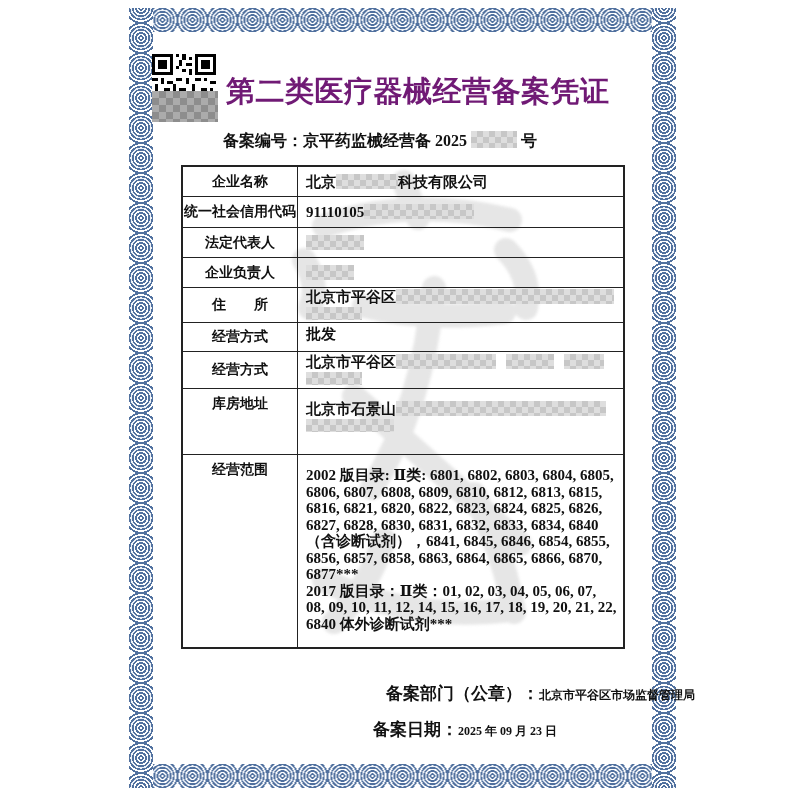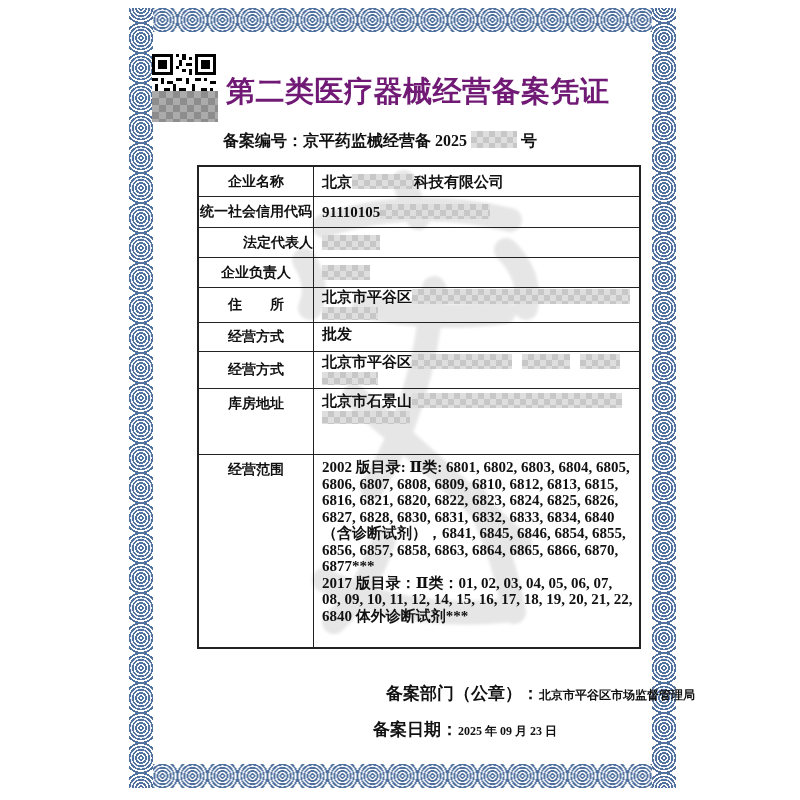--- a/index.html
+++ b/index.html
@@ -44,26 +44,26 @@
 
   
   .mz{display:inline-block;height:15px;vertical-align:-2px;
     background:repeating-conic-gradient(#c7c7c7 0% 25%,#dedede 0% 50%) 0 0/12px 12px;}
   .mz.s{height:13px;}
 
   
   table.cert{position:absolute;left:181px;top:165px;z-index:4;border-collapse:collapse;
     table-layout:fixed;width:444px;background:transparent;}
   table.cert td{border:1px solid #222;font-weight:bold;}
-  table.cert{border:2px solid #222;margin-left:16px;}
+  table.cert{border:2px solid #222;}
   td.lab{width:114px;text-align:center;font-size:14px;white-space:nowrap;padding:0;vertical-align:middle;}
   td.val{font-size:15px;padding:1px 6px 1px 8px;vertical-align:middle;line-height:16px;}
   tr.vtop td{vertical-align:top;}
   tr.vtop td.lab{padding-top:6px;}
-  tr.vtop td.val{padding-top:4px;}
+  tr.vtop td.val{padding-top:12px;}
   td.scopeval{font-size:15px;line-height:16.5px;letter-spacing:0;}
   .gap{display:inline-block;width:10px;}
 
   
   .dept-line{position:absolute;left:386px;top:682px;z-index:4;font-size:17px;font-weight:bold;white-space:nowrap;}
   .dept-line .small,.date-line .small{font-size:12px;font-weight:bold;}
   .date-line{position:absolute;left:373px;top:718px;z-index:4;font-size:17px;font-weight:bold;white-space:nowrap;}
 </style>
 </head>
 <body>
@@ -165,21 +165,21 @@
         <span>北京</span><span class="mz" style="width:62px;"></span><span>科技有限公司</span>
       </td>
     </tr>
     <tr>
       <td class="lab" style="height:30px;">统一社会信用代码</td>
       <td class="val">
         <span>91110105</span><span class="mz" style="width:110px;"></span>
       </td>
     </tr>
     <tr>
-      <td class="lab" style="height:29px;text-align:right;">法定代表人</td>
+      <td class="lab" style="height:29px;">法定代表人</td>
       <td class="val"><span class="mz" style="width:58px;"></span></td>
     </tr>
     <tr>
       <td class="lab" style="height:29px;">企业负责人</td>
       <td class="val"><span class="mz" style="width:48px;"></span></td>
     </tr>
     <tr>
       <td class="lab" style="height:31px;">住　　所</td>
       <td class="val">
         <div><span>北京市平谷区</span><span class="mz" style="width:218px;"></span></div>

